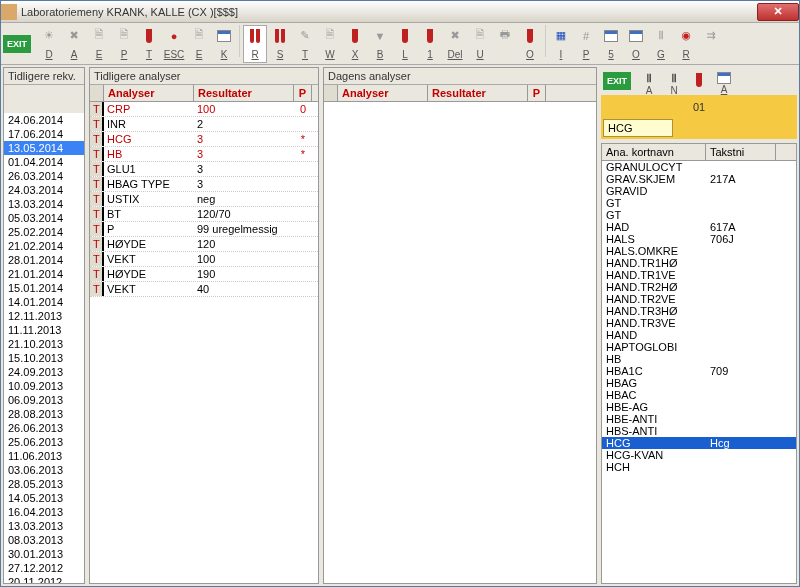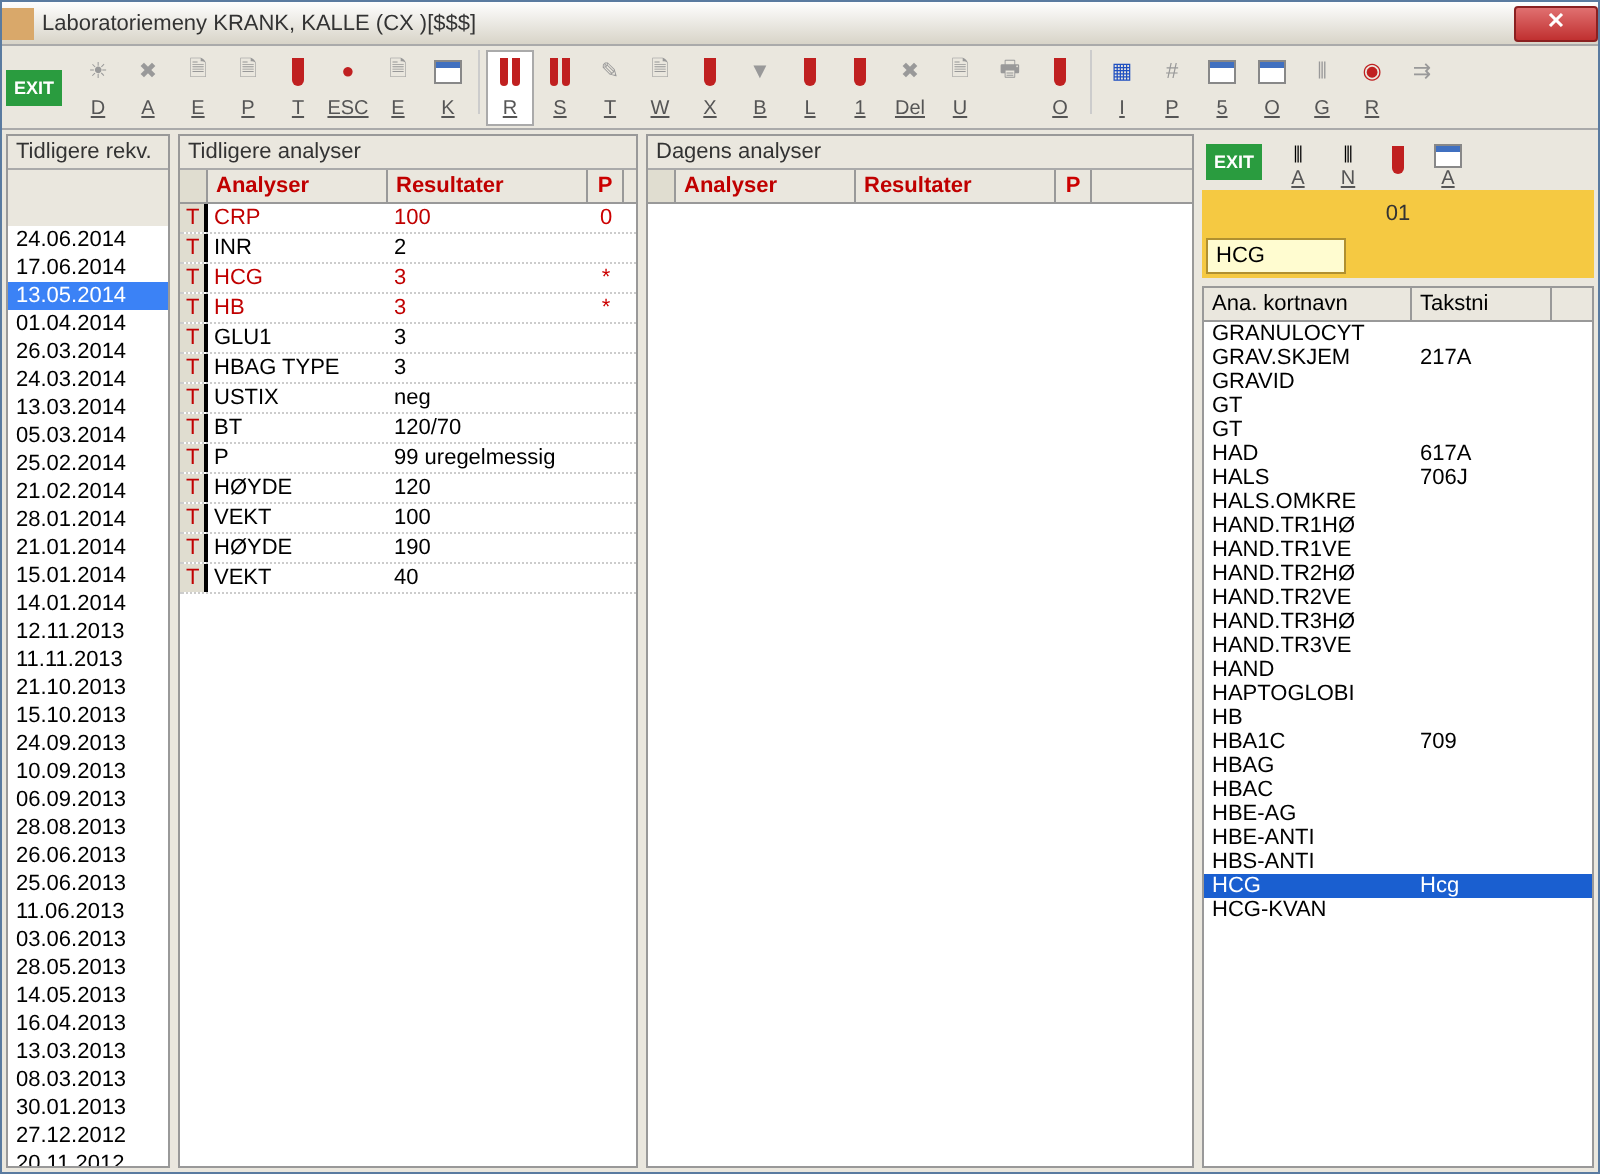--- a/index.html
+++ b/index.html
@@ -517,18 +517,22 @@
               <div class="cell col-tk"></div>
             </div>
             <div class="lookup-row selected">
               <div class="cell col-an">HCG</div>
               <div class="cell col-tk">Hcg</div>
             </div>
             <div class="lookup-row">
               <div class="cell col-an">HCG-KVAN</div>
               <div class="cell col-tk"></div>
             </div>
+            <div class="lookup-row">
+              <div class="cell col-an">HCH</div>
+              <div class="cell col-tk"></div>
+            </div>
           </div>
       </div>
     </div>
 
   </div>
 </div>
 
 </body></html>

